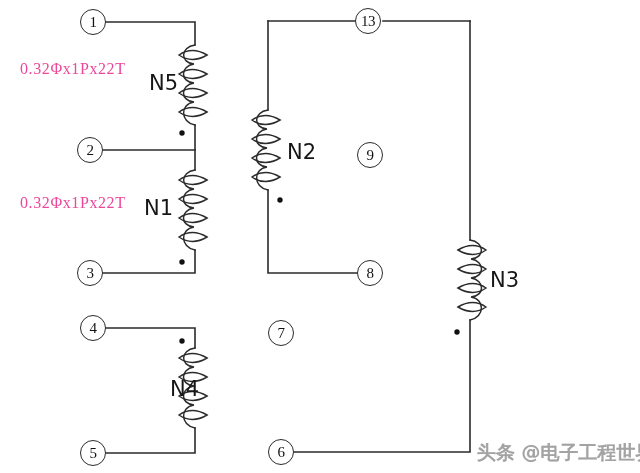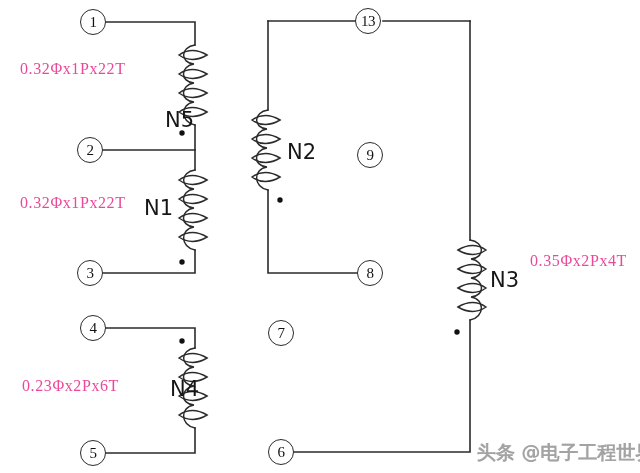--- a/index.html
+++ b/index.html
@@ -115,24 +115,22 @@
   <div class="terminal" style="left:80px;  top:315px;">4</div>
   <div class="terminal" style="left:80px;  top:440px;">5</div>
   <div class="terminal" style="left:268px; top:439px;">6</div>
   <div class="terminal" style="left:268px; top:320px;">7</div>
   <div class="terminal" style="left:357px; top:260px;">8</div>
   <div class="terminal" style="left:357px; top:142px;">9</div>
   <div class="terminal" style="left:355px; top:8px;">13</div>
 
   <div class="spec" style="left:20px;  top:60px;">0.32Φx1Px22T</div>
   <div class="spec" style="left:20px;  top:194px;">0.32Φx1Px22T</div>
-  <div class="spec" style="left:22px;  top:377px;">0.23Φx2Px6T</div>
-  <div class="spec" style="left:530px; top:252px;">0.35Φx2Px4T</div>
 
-  <div class="wname" style="left:165px; top:71px;margin-top:37px;">N5</div>
+  <div class="wname" style="left:149px; top:71px;">N5</div>
   <div class="wname" style="left:144px; top:196px;">N1</div>
   <div class="wname" style="left:149px; top:377px;margin-left:21px;">N4</div>
   <div class="wname" style="left:287px; top:140px;">N2</div>
   <div class="wname" style="left:490px; top:268px;">N3</div>
 
   <div class="watermark">头条 @电子工程世界</div>
 
 </div>
 
 </body></html>

